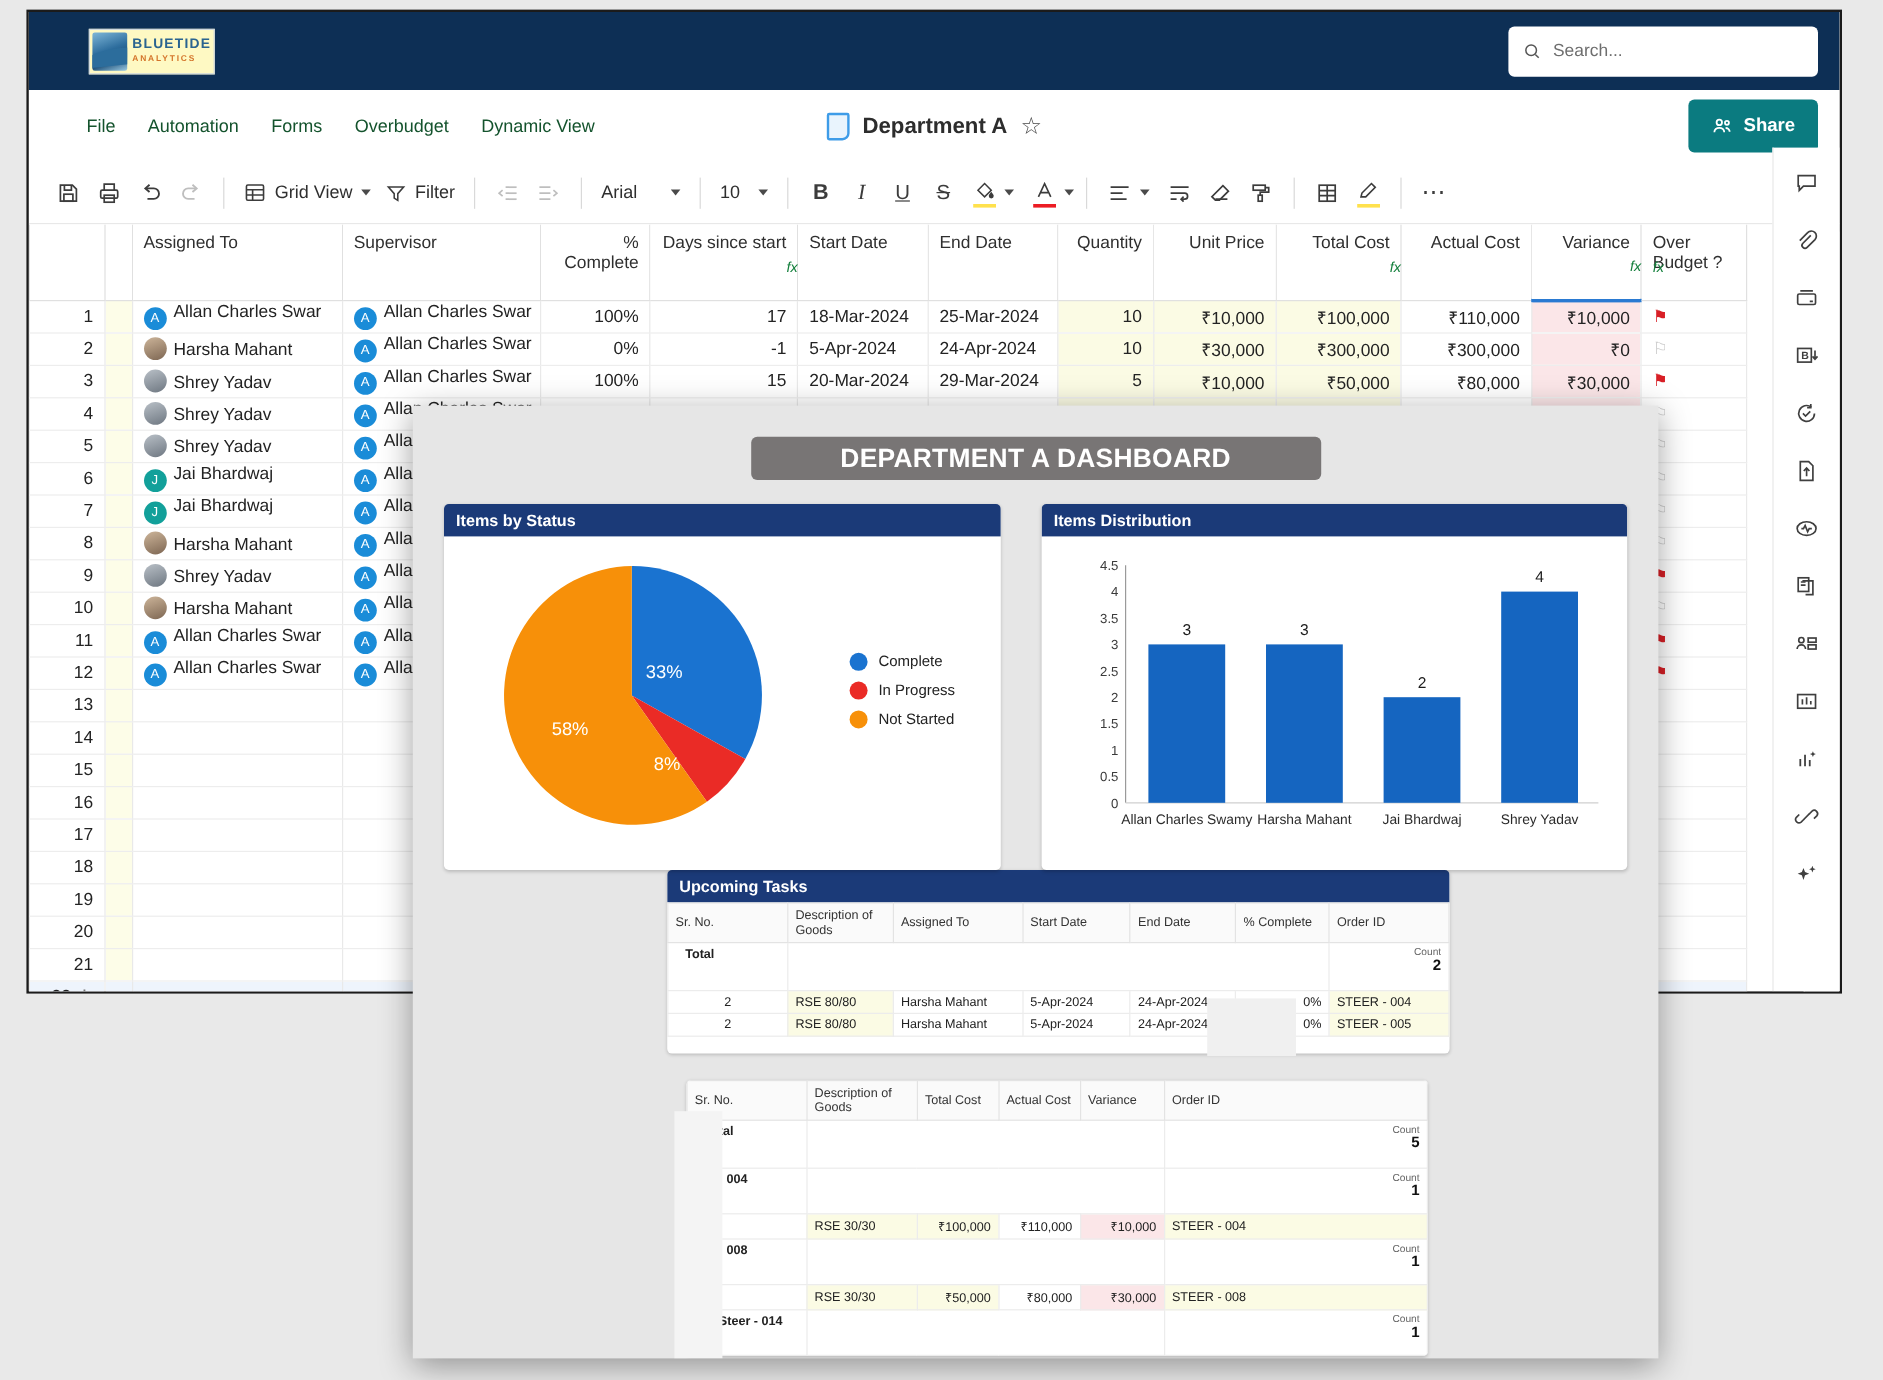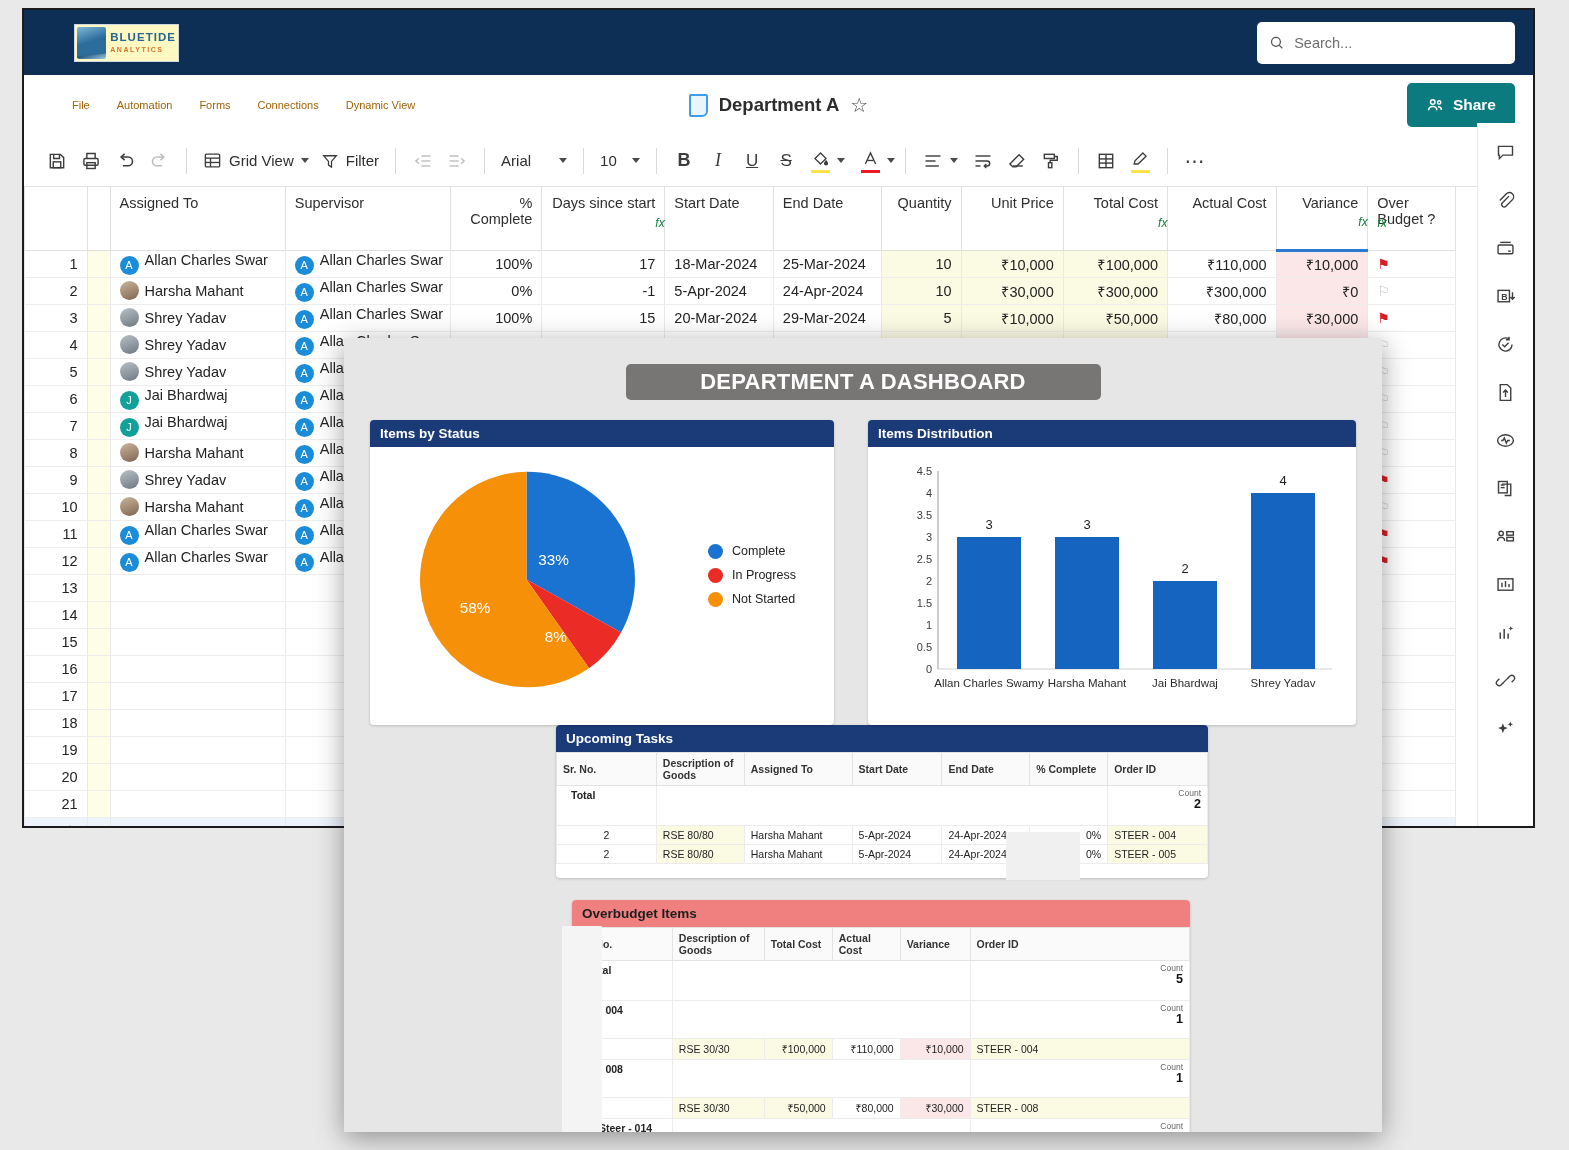--- a/index.html
+++ b/index.html
@@ -22,21 +22,21 @@
   .logo-text .l1 { font-size:11.5px; letter-spacing:.09em; color:#2a6490; font-weight:700; }
   .logo-text .l2 { font-size:7px; letter-spacing:.22em; color:#d4742a; font-weight:700; margin-top:2px; }
 
   .search-box { width:258px; height:42px; background:#fff; border-radius:5px; display:flex; align-items:center; padding:0 12px; gap:10px; }
   .search-box input { border:0; outline:0; font-size:14.5px; color:#3a3a3a; width:100%; font-family:"Liberation Sans", sans-serif; background:transparent;}
   .search-box input::placeholder { color:#6e6e6e; }
 
   
   .menubar { height:60px; display:flex; align-items:center; padding:0 18px; position:relative; background:#fff; }
   .menu-items { display:flex; gap:27px; margin-left:30px; }
-  .menu-items span { font-size:11px; color:#a16207; cursor:default; }
+  .menu-items span { font-size:15px; color:#14532d; cursor:default; }
   .doc-title-wrap { position:absolute; left:0; right:0; display:flex; justify-content:center; align-items:center; gap:11px; pointer-events:none; }
   .doc-icon { width:19px; height:23px; border:2px solid #3e9ce8; border-radius:2px 2px 6px 2px; background:#e9f4fd; }
   .doc-title { font-size:18.5px; font-weight:700; color:#2d2d2d; }
   .star { font-size:20px; color:#4a4a4a; }
   .share-btn { margin-left:auto; height:44px; background:#0b7b80; color:#fff; border-radius:5px; display:flex; align-items:center; gap:9px; padding:0 19px; font-size:15.5px; font-weight:700; }
 
   
   .toolbar { height:52px; display:flex; align-items:center; gap:0; padding:0 16px; border-bottom:1px solid #e3e3e3; background:#fff;}
   .tb { width:34px; height:34px; display:flex; align-items:center; justify-content:center; color:#3c3c3c; }
   .tb svg { display:block; }
@@ -103,21 +103,21 @@
   .bar-card { width:490px; height:305px; }
 
   .pie-row { display:flex; align-items:center;gap:23px; }
   .pie-svg { margin-left:22px; }
   .legend { margin-left:36px; }
   .legend div { display:flex; align-items:center; gap:9px; margin-bottom:9px; font-size:12.5px; color:#222; }
   .dot { width:15px; height:15px; border-radius:50%; }
   .up-card { width:652px; height:153px; margin-left:212px; }
   .ob-card { width:618px; margin-left:228px; margin-top:22px; }
   table.mini { width:100%; border-collapse:collapse; font-size:11px; color:#222; }
-  table.mini th { background:#fafafa; border:1px solid #e3e3e3; font-weight:700; text-align:left; color:#333; padding:4px 6px; font-size:10.5px; vertical-align:middle; line-height:1.15;}
+  table.mini th { background:#fafafa; border:1px solid #e3e3e3; font-weight:400; text-align:left; color:#333; padding:4px 6px; font-size:10.5px; vertical-align:middle; line-height:1.15;}
   table.mini td { border:1px solid #ececec; padding:3px 6px; font-size:10.5px; }
   td.c { text-align:center; }
   td.r { text-align:right; }
   td.yl { background:#fbfbe4; }
   td.pk { background:#fbe6e8; }
   .total-row td { border:none; border-bottom:2px solid #3a7bd5; height:40px; vertical-align:top; padding-top:6px;}
   .total-lbl { font-size:12.5px; font-weight:700; padding-left:14px !important; }
   .cnt { text-align:right; line-height:1.05; }
   .cnt .k { font-size:8.5px; color:#666; }
   .cnt .v { font-size:12.5px; font-weight:700; color:#111; }
@@ -147,21 +147,21 @@
           </svg>
         <input type="text" placeholder="Search..." style="">
       </div>
     </div>
 
     <div class="menubar">
       <div class="menu-items">
         <span>File</span>
         <span>Automation</span>
         <span>Forms</span>
-        <span>Connections</span>
+        <span>Overbudget</span>
         <span>Dynamic View</span>
       </div>
       <div class="doc-title-wrap">
         <div class="doc-icon"></div>
         <div class="doc-title">Department A</div>
         <div class="star">☆</div>
       </div>
       <div class="share-btn">
         <svg width="18" height="18" viewBox="0 0 24 24" fill="none" stroke="#fff" stroke-width="2">
             <circle cx="9" cy="8" r="3"></circle>
@@ -942,21 +942,20 @@
             <td>24-Apr-2024</td>
             <td class="r">0%</td>
             <td class="yl">STEER - 005</td>
           </tr>
         </tbody>
       </table>
     </div>
     <div class="smudge" style="left:662px;top:494px;width:74px;height:48px;"></div>
 
     <div class="card ob-card">
-      <div class="card-hd red">Overbudget Items</div>
       <table class="mini">
         <colgroup>
             <col style="width:100px">
             <col style="width:92px">
             <col style="width:68px">
             <col style="width:68px">
             <col style="width:70px">
             <col style="width:220px">
           </colgroup>
         <thead>

